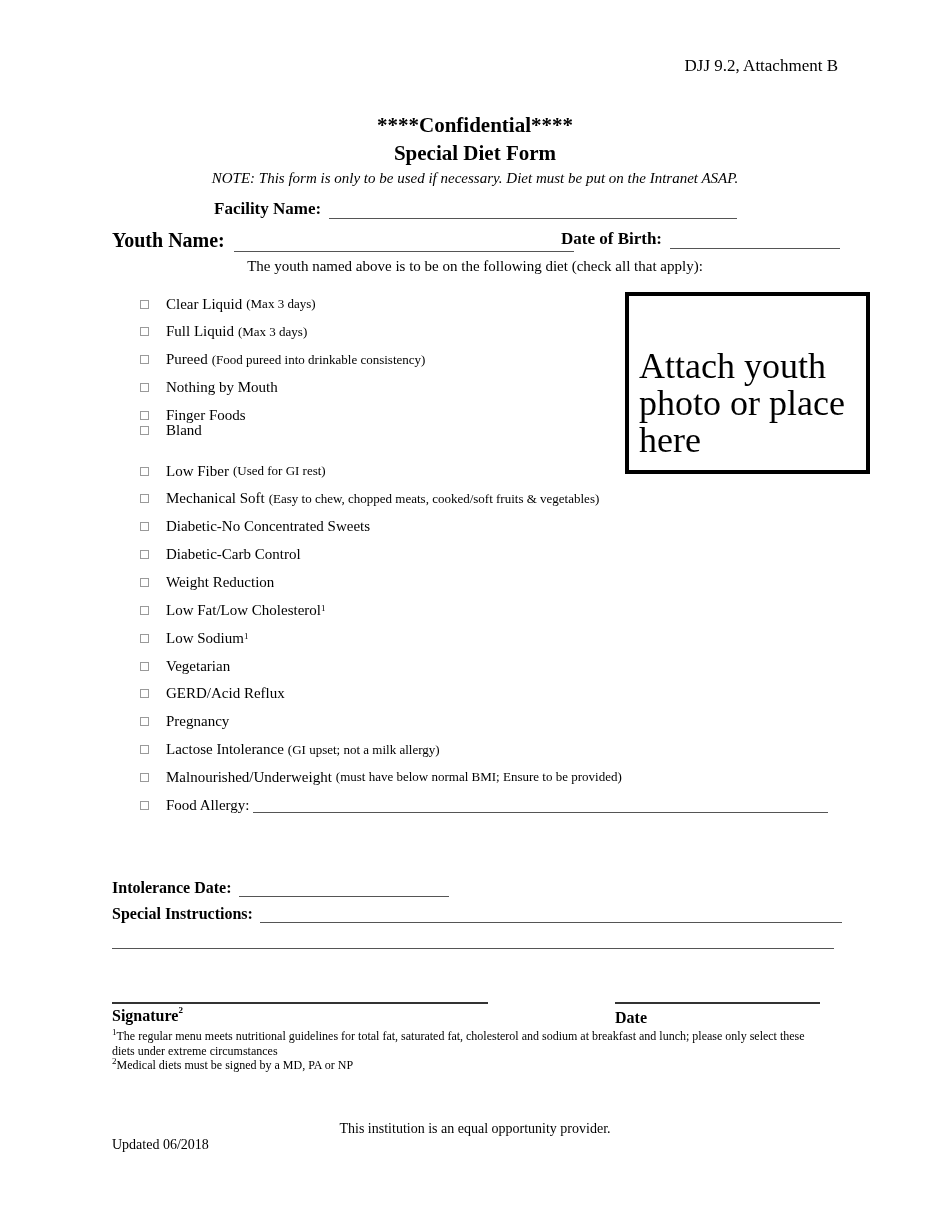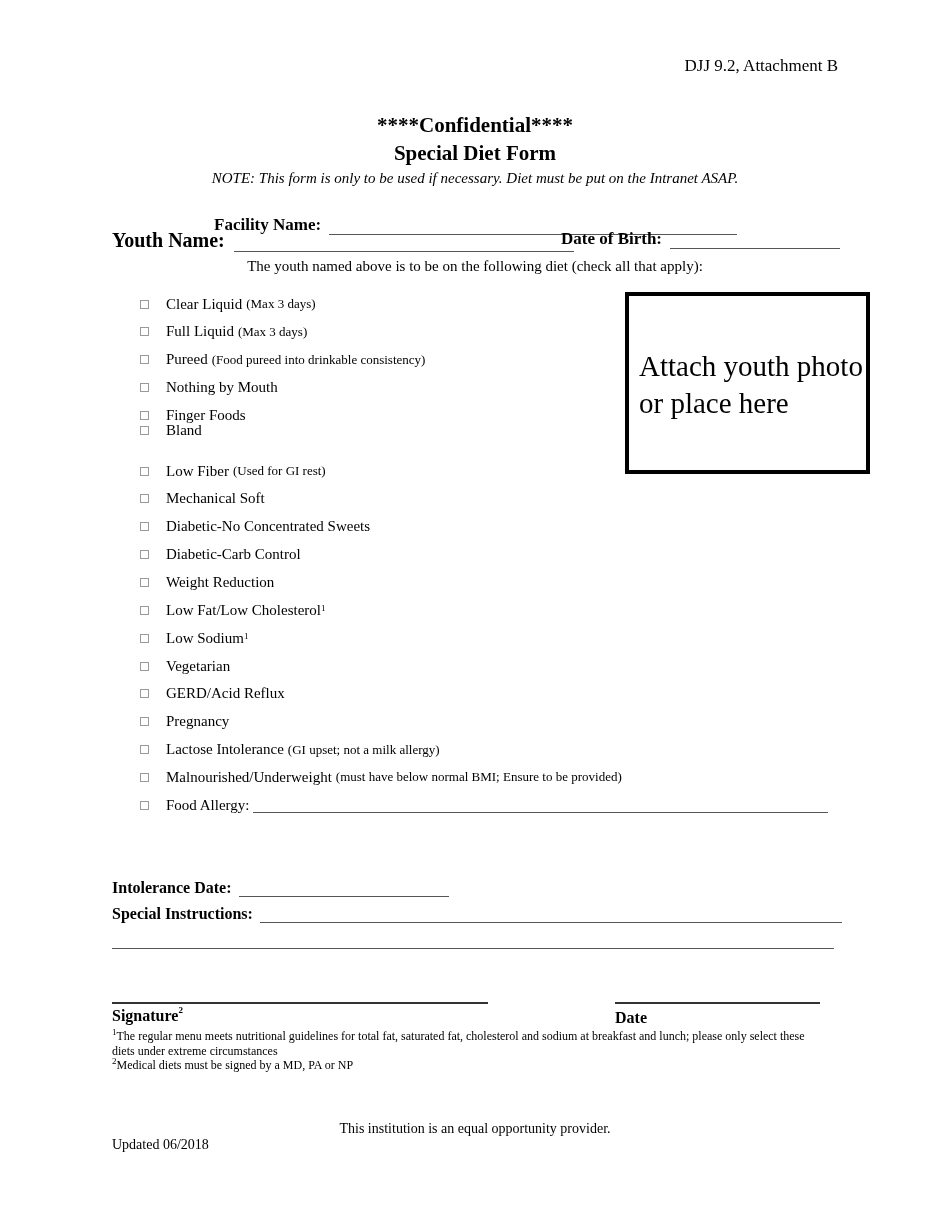--- a/index.html
+++ b/index.html
@@ -4,30 +4,30 @@
 <style>
   html, body { margin: 0; padding: 0; background: #fff; }
   body { width: 950px; height: 1230px; position: relative; overflow: hidden;
          font-family: "Liberation Serif", "DejaVu Serif", serif; color: #000; }
   .abs { position: absolute; white-space: nowrap; }
   .header-ref { right: 112px; top: 56px; font-size: 17px; }
   .center { left: 0; width: 950px; text-align: center; }
   .conf { top: 113px; font-size: 21px; font-weight: bold; }
   .title { top: 141px; font-size: 21px; font-weight: bold; }
   .note { top: 170px; font-size: 15px; font-style: italic; }
-  .facility { left: 214px; top: 199px; font-size: 17px; font-weight: bold; margin-top: 16px; }
+  .facility { left: 214px; top: 199px; font-size: 17px; font-weight: bold; }
   .youth { left: 112px; top: 229px; font-size: 20px; font-weight: bold; }
   .dob { left: 561px; top: 229px; font-size: 17px; font-weight: bold; }
   .instr { top: 258px; font-size: 15px; }
   .diet-item { left: 140px; height: 24px; font-size: 15px; display: flex; align-items: center; }
   .cb { width: 9px; height: 9px; border: 1px solid #9a9a9a; margin-right: 17px; box-sizing: border-box; }
   .note-small { font-size: 13px; }
   sup { font-size: 9px; vertical-align: top; position: relative; top: -2px; }
   .photo-box { left: 625px; top: 292px; width: 245px; height: 182px; border: 4px solid #000; box-sizing: border-box; }
-  .photo-text { position: absolute; left: 10px; top: 52px; font-size: 29px; line-height: 37px; white-space: normal; width: 230px; }
+  .photo-text { position: absolute; left: 10px; top: 52px; font-size: 36px; line-height: 37px; white-space: normal; width: 230px; }
   .bold17 { font-size: 16px; font-weight: bold; }
   .line { border-bottom: 1px solid #555; }
   .foot { font-size: 12px; left: 112px; }
 </style>
 </head>
 <body>
 
 <div class="abs header-ref">DJJ 9.2, Attachment B</div>
 <div class="abs center conf">****Confidential****</div>
 <div class="abs center title">Special Diet Form</div>
@@ -77,20 +77,21 @@
       <span>Bland</span>
     </div>
     <div class="abs diet-item" style="top: 459.1px;">
       <span class="cb"></span>
       <span>Low Fiber</span>
       <span class="note-small" style="margin-left: 4px;">(Used for GI rest)</span>
     </div>
     <div class="abs diet-item" style="top: 486.95px;">
       <span class="cb"></span>
       <span>Mechanical Soft</span>
+      <span class="note-small" style="margin-left: 4px;">(Easy to chew, chopped meats, cooked/soft fruits &amp; vegetables)</span>
     </div>
     <div class="abs diet-item" style="top: 514.8px;">
       <span class="cb"></span>
       <span>Diabetic-No Concentrated Sweets</span>
     </div>
     <div class="abs diet-item" style="top: 542.65px;">
       <span class="cb"></span>
       <span>Diabetic-Carb Control</span>
     </div>
     <div class="abs diet-item" style="top: 570.5px;">

